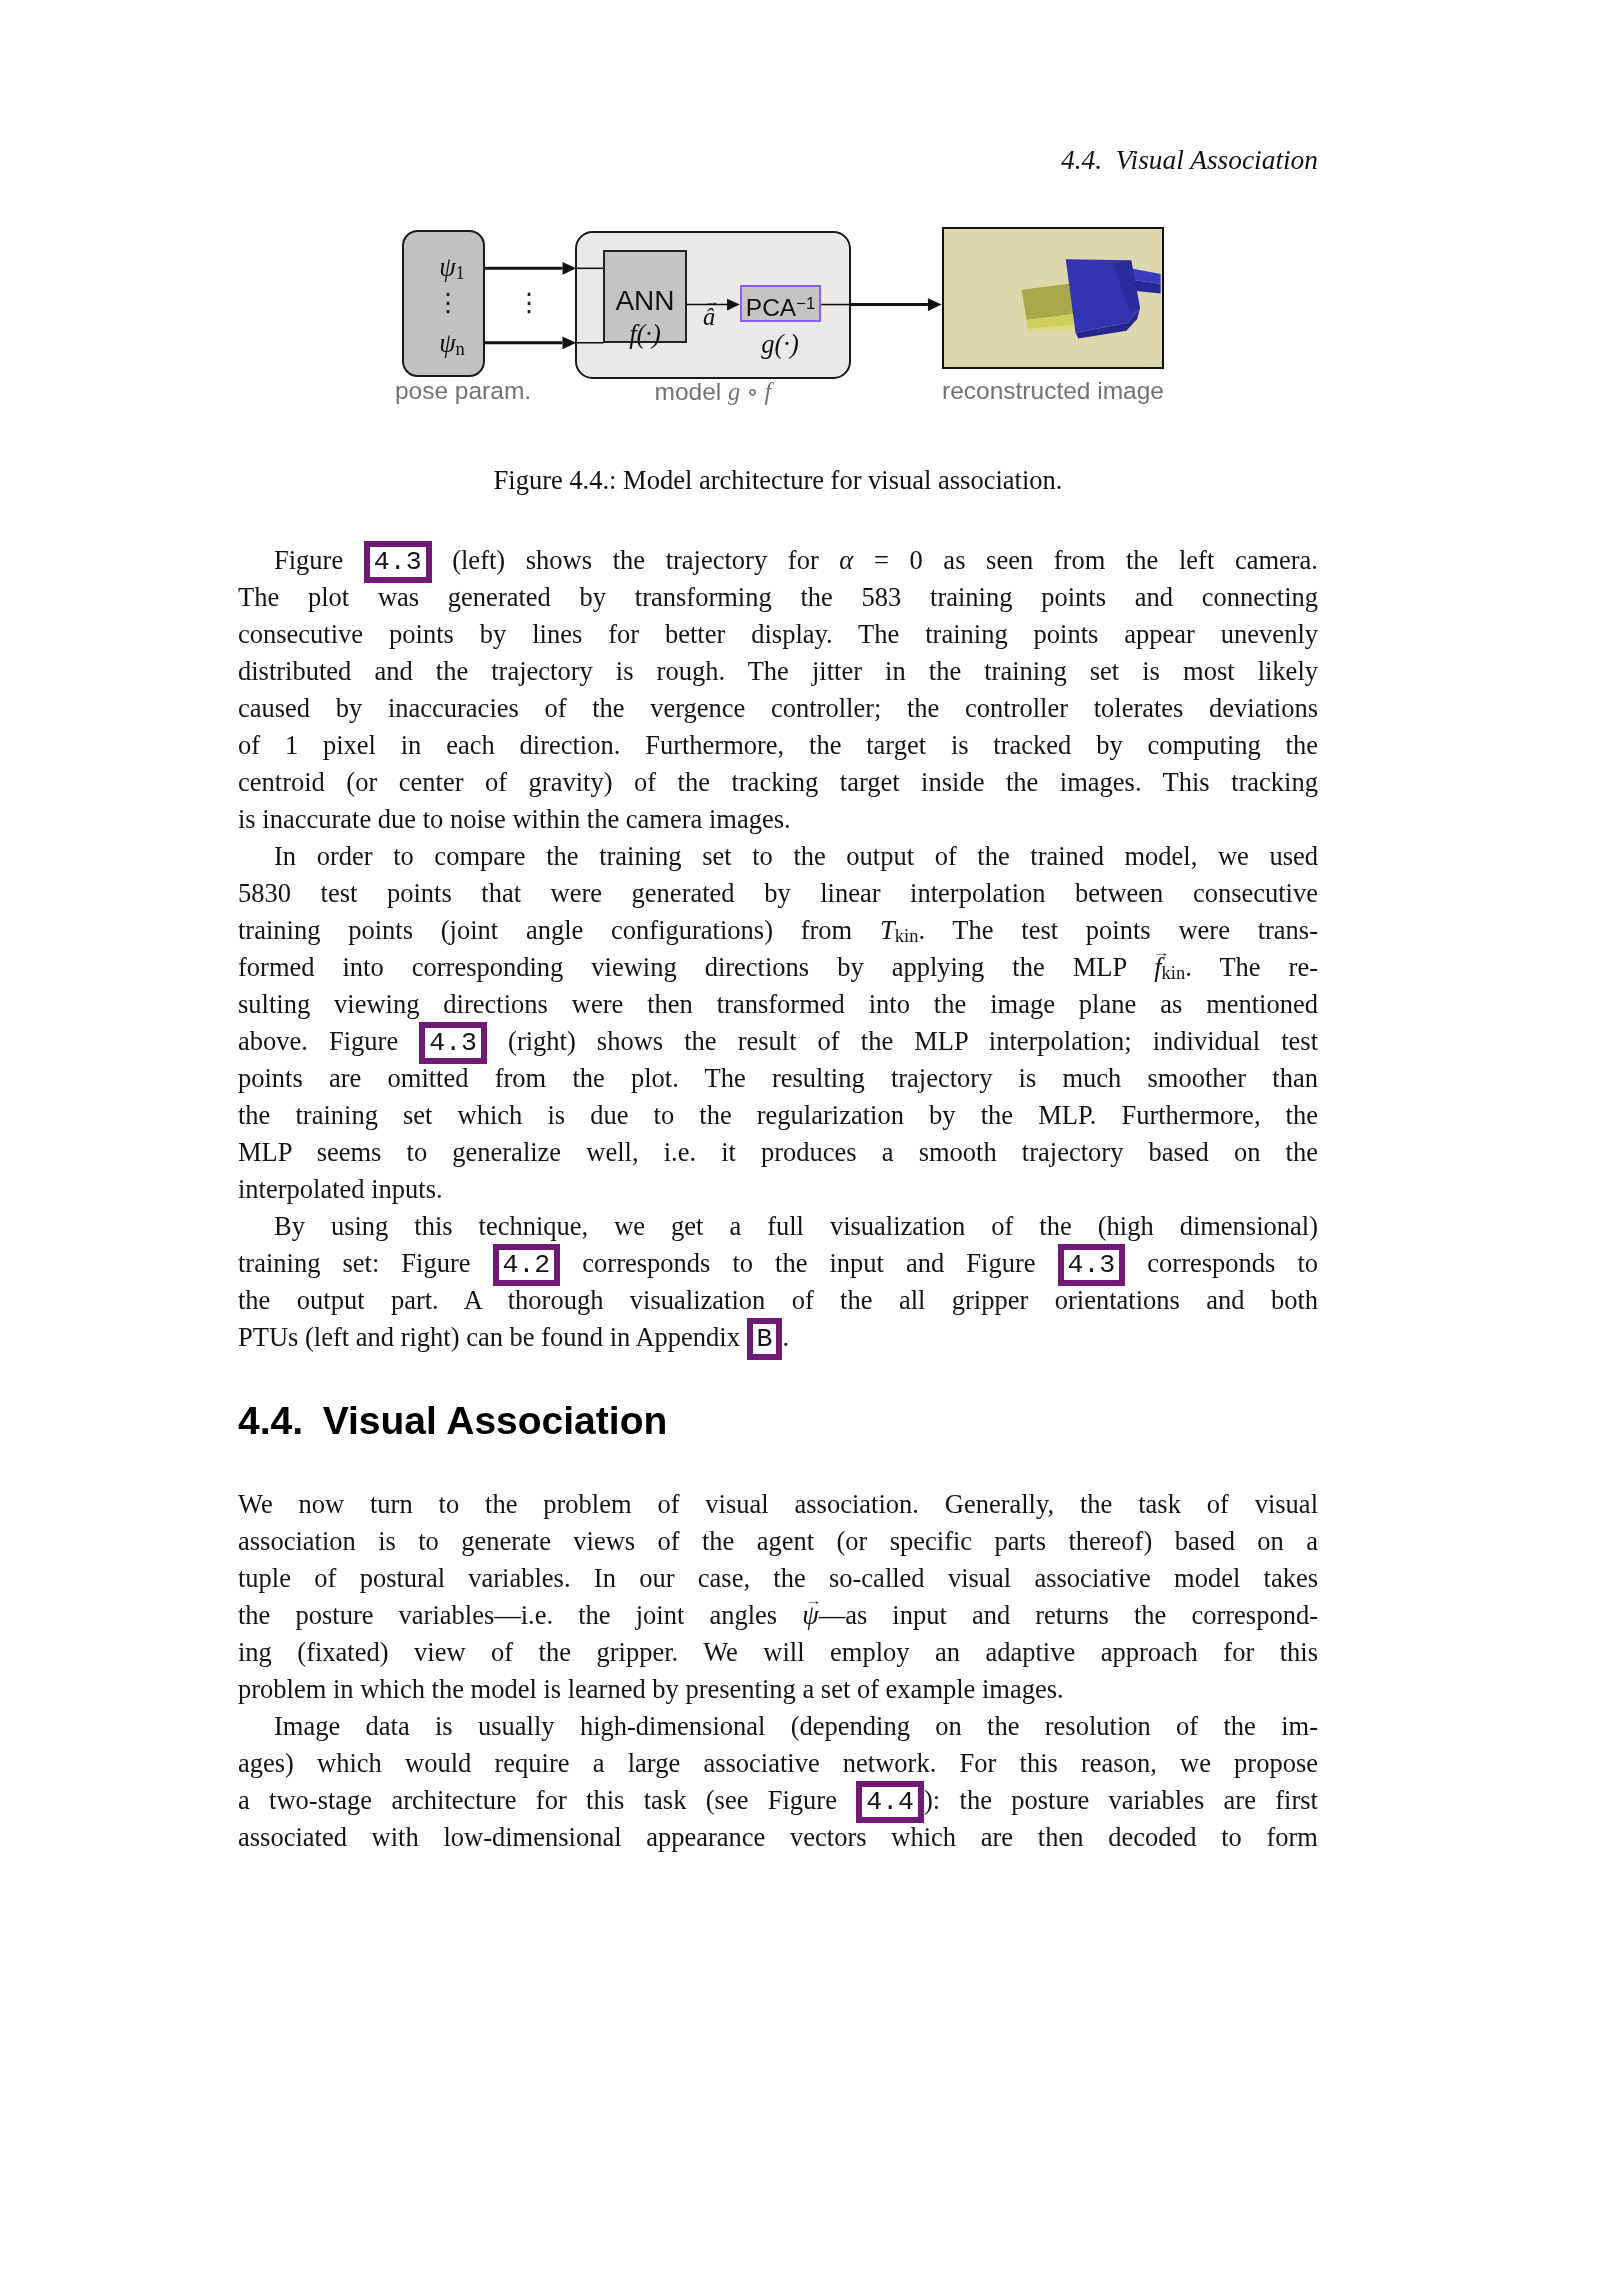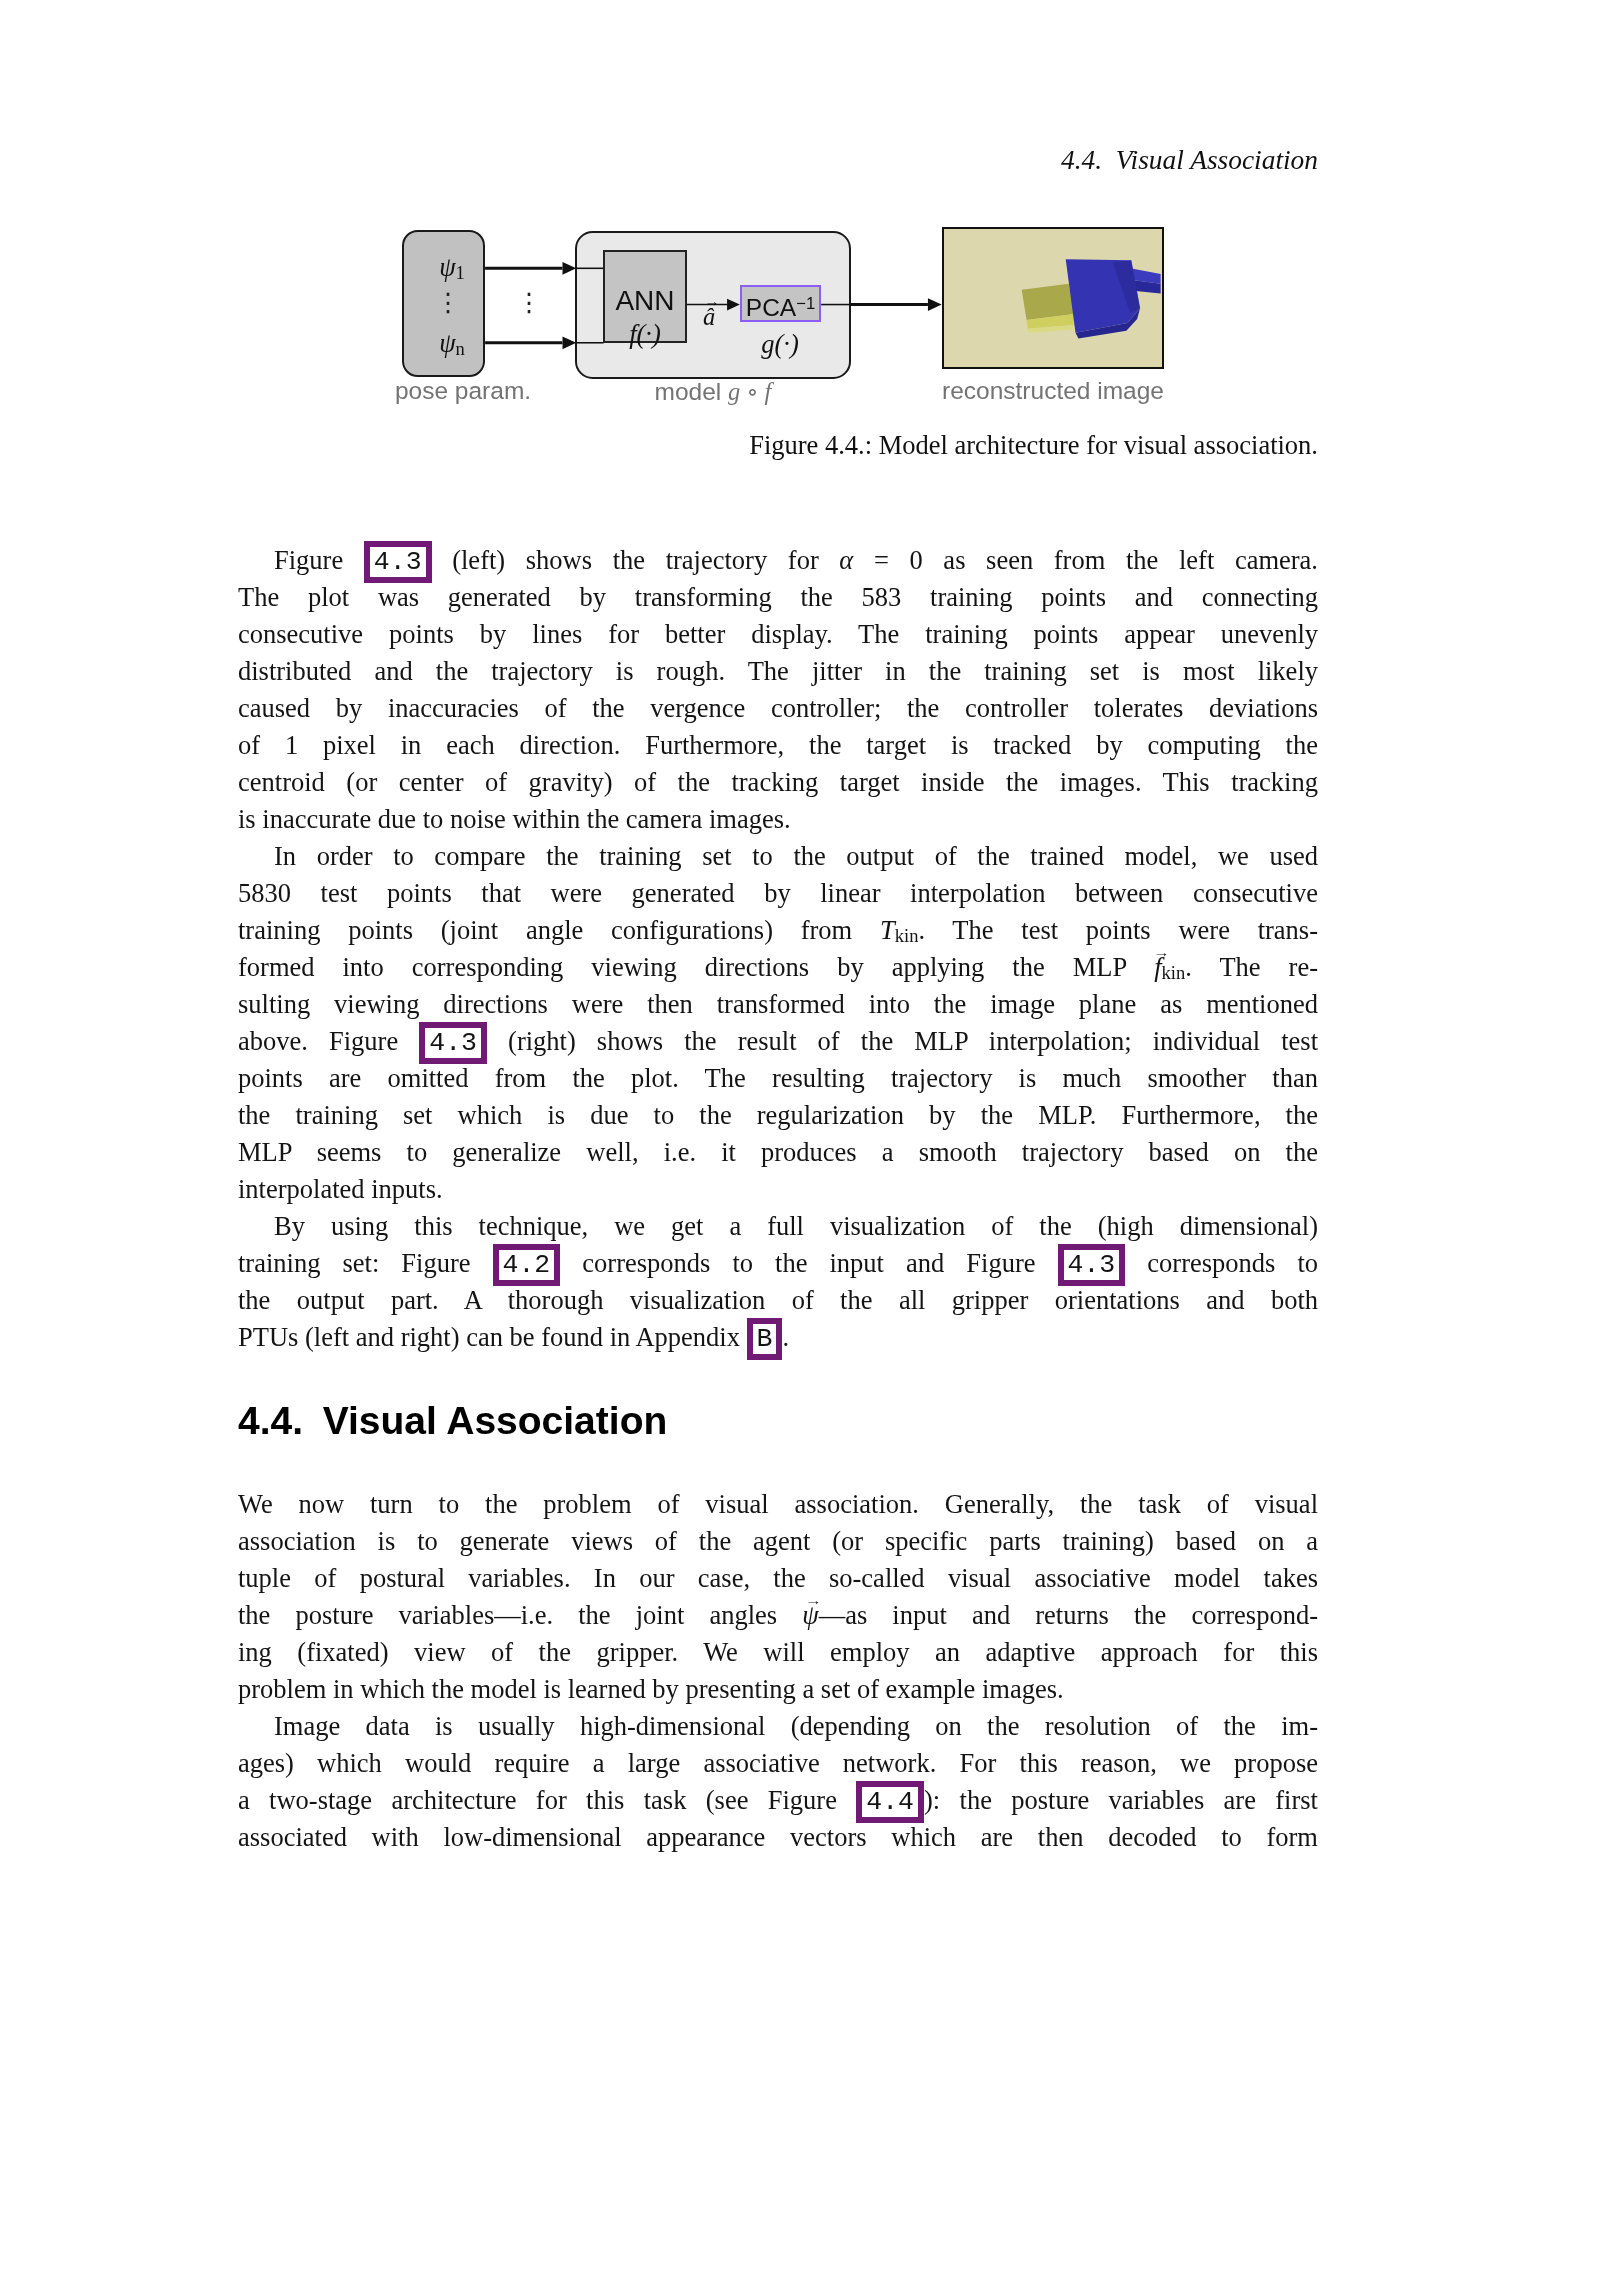--- a/index.html
+++ b/index.html
@@ -34,21 +34,21 @@
   .psi .ssub{font-style:normal;}
   .vdots{position:absolute;transform:translateX(-50%);font-family:"DejaVu Sans",sans-serif;
          font-size:25.5px;line-height:25.5px;color:#222;}
   .ahat{position:absolute;left:709px;top:305px;transform:translateX(-50%);
         font-style:italic;font-size:24.5px;line-height:24.5px;}
   .ahat .vecarrow{top:-0.62em;}
   .fig-label{position:absolute;top:377px;transform:translateX(-50%);white-space:nowrap;
              font-family:"Liberation Sans","DejaVu Sans",sans-serif;font-size:24.5px;color:#737373;}
   .fig-label .math{font-family:"Liberation Serif","DejaVu Serif",serif;font-style:italic;}
   
-  .caption{position:absolute;left:238px;top:430px;width:1080px;text-align:right;
+  .caption{position:absolute;left:238px;top:465px;width:1080px;text-align:center;
            font-size:26.5px;line-height:31px;}
   
   .flow{position:absolute;left:238px;width:1080px;font-size:26.5px;color:#141414;}
   #flow-0{top:542px;}
   #flow-1{top:1486px;}
   .line{text-align:justify;text-align-last:justify;line-height:37px;height:37px;}
   .line.last{text-align-last:left;}
   .line.indent{text-indent:36px;}
   .sn{}
   .si,.scal{font-style:italic;}
@@ -155,21 +155,21 @@
       <div class="line"><span class="sn">the output part. A thorough visualization of the all gripper orientations and both</span></div>
       <div class="line last"><span class="sn">PTUs (left and right) can be found in Appendix </span><span class="sref">B</span><span class="sn">.</span></div>
     </div>
 
   <div class="sect">
     <span>4.4.</span><span class="hgap"></span><span>Visual Association</span>
   </div>
 
   <div class="flow" id="flow-1">
       <div class="line"><span class="sn">We now turn to the problem of visual association. Generally, the task of visual</span></div>
-      <div class="line"><span class="sn">association is to generate views of the agent (or specific parts training) based on a</span></div>
+      <div class="line"><span class="sn">association is to generate views of the agent (or specific parts thereof) based on a</span></div>
       <div class="line"><span class="sn">tuple of postural variables. In our case, the so-called visual associative model takes</span></div>
       <div class="line"><span class="sn">the posture variables—i.e. the joint angles </span><span class="sivec"><span class="vecarrow">→</span><span class="vecbase">ψ</span></span><span class="sn">—as input and returns the correspond-</span></div>
       <div class="line"><span class="sn">ing (fixated) view of the gripper. We will employ an adaptive approach for this</span></div>
       <div class="line last"><span class="sn">problem in which the model is learned by presenting a set of example images.</span></div>
       <div class="line indent"><span class="sn">Image data is usually high-dimensional (depending on the resolution of the im-</span></div>
       <div class="line"><span class="sn">ages) which would require a large associative network. For this reason, we propose</span></div>
       <div class="line"><span class="sn">a two-stage architecture for this task (see Figure </span><span class="sref">4.4</span><span class="sn">): the posture variables are first</span></div>
       <div class="line"><span class="sn">associated with low-dimensional appearance vectors which are then decoded to form</span></div>
     </div>
 

